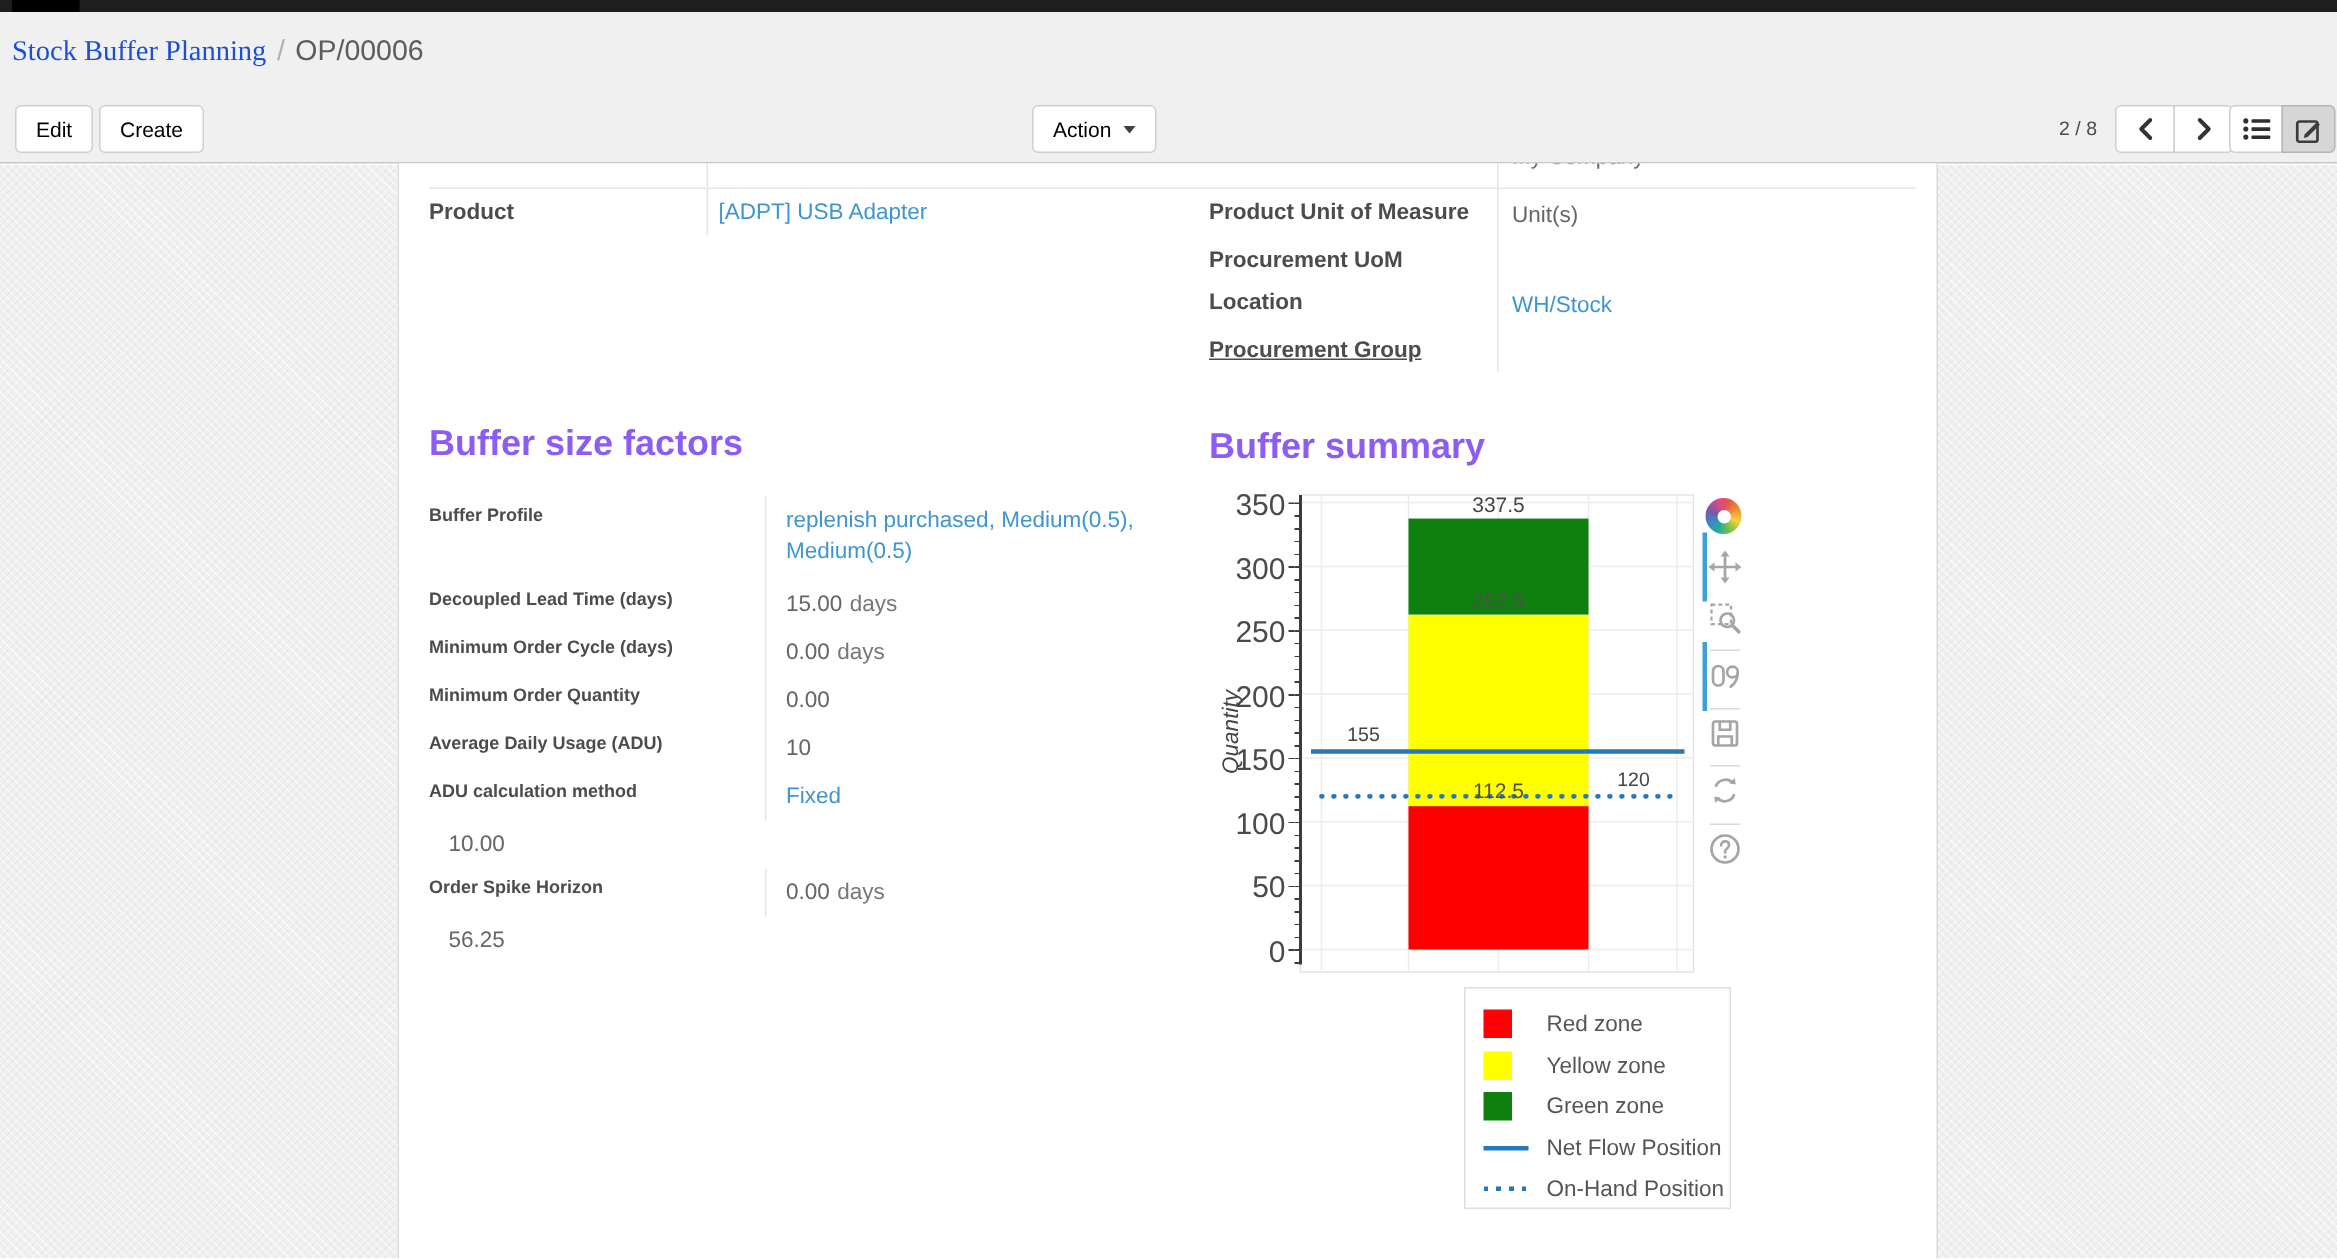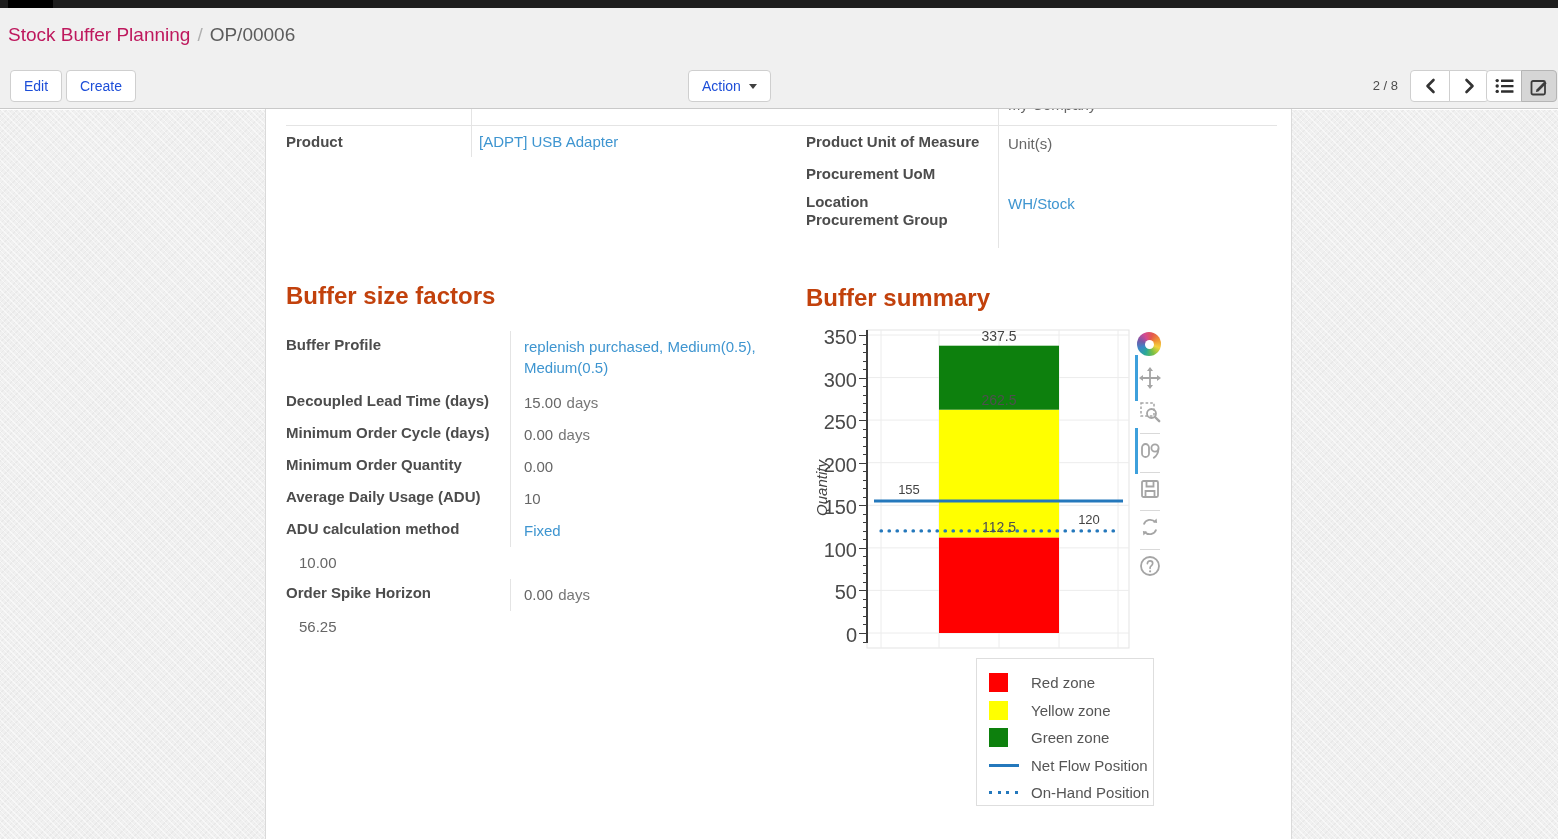--- a/index.html
+++ b/index.html
@@ -7,26 +7,26 @@
   body { font-family:"Liberation Sans", sans-serif; }
   .canvas { position:relative; width:1558px; height:839px; overflow:hidden; background:#fff; }
 
   
   .topbar { position:absolute; left:0; top:0; width:100%; height:8px; background:#1e1e1e; }
   .topbar-seg { position:absolute; left:8px; top:0; width:45px; height:8px; background:#000; }
 
   
   .control-panel { position:absolute; left:0; top:8px; width:100%; height:101px; background:#f0f0f0; border-bottom:1px solid #c9c9c9; }
   .breadcrumb { position:absolute; left:8px; top:14px; font-size:19px; line-height:26px; white-space:nowrap; }
-  .breadcrumb .parent { color:#be185d; text-decoration:none; cursor:pointer; }
+  .breadcrumb .parent { color:#1d4ed8; text-decoration:none; cursor:pointer;font-family:Liberation Serif, serif; }
   .breadcrumb .sep { color:#b0b0b0; margin:0 7px; }
   .breadcrumb .current { color:#5c5c5c; }
 
   .btn { position:absolute; top:62px; height:32px; background:#fff; border:1px solid #cfcfcf; border-radius:4px;
-         font-size:14px; color:#1d4ed8; display:flex; align-items:center; padding:0 13px; cursor:pointer; font-family:inherit; }
+         font-size:14px; color:#000000; display:flex; align-items:center; padding:0 13px; cursor:pointer; font-family:inherit; }
   .btn-edit { left:10px; }
   .btn-create { left:66px; }
   .btn-action { left:688px; gap:8px; }
   .caret { width:0; height:0; border-left:4.5px solid transparent; border-right:4.5px solid transparent; border-top:5px solid #404040; }
 
   .pager { position:absolute; top:62px; left:1330px; width:68px; height:32px; line-height:32px; text-align:right;
            font-size:13px; color:#4c4c4c; }
   .nav-group { position:absolute; top:62px; left:1410px; display:flex; }
   .nav-btn { width:40px; height:32px; background:#fff; border:1px solid #cfcfcf; display:flex; align-items:center; justify-content:center; cursor:pointer; }
   .nav-btn.prev { border-radius:4px 0 0 4px; }
@@ -52,27 +52,27 @@
   .row-clip .vl2 { position:absolute; left:712px; top:0; bottom:0; border-left:1px solid #e4e4e4; }
   .row-clip .clipped-text { position:absolute; left:722px; top:-13px; font-size:15px; color:#666; white-space:nowrap; }
 
   .field-label { position:absolute; font-size:15px; font-weight:bold; color:#4c4c4c; white-space:nowrap; }
   .field-value { position:absolute; font-size:15px; color:#666; white-space:nowrap; }
   a.link { color:#3e95d0; text-decoration:none; cursor:pointer; }
 
   .vline-product { position:absolute; left:225px; top:17px; height:31px; border-left:1px solid #e4e4e4; }
   .vline-right   { position:absolute; left:752px; top:17px; height:122px; border-left:1px solid #e4e4e4; }
 
-  .section-title { position:absolute; font-size:24px; font-weight:bold; color:#c2410c; white-space:nowrap; }
+  .section-title { position:absolute; font-size:24px; font-weight:bold; color:#8b5cf6; white-space:nowrap; }
 
   
   .factors { position:absolute; left:20px; top:222px; width:510px; }
   .frow { display:flex; min-height:32px; }
   .frow.tall { min-height:56px; }
-  .flabel { width:225px; border-right:1px solid #e4e4e4; font-size:15px; font-weight:bold; color:#4c4c4c; padding-top:5px; }
+  .flabel { width:225px; border-right:1px solid #e4e4e4; font-size:12px; font-weight:bold; color:#4c4c4c; padding-top:5px; }
   .fvalue { width:265px; padding:5px 0 0 13px; font-size:15px; color:#666; line-height:21px; }
   .suffix { color:#777; margin-left:5px; }
 
   
   .chart { position:absolute; left:535px; top:216px; width:380px; height:340px; }
   .chart svg.plot { position:absolute; left:0; top:0; }
   .ytick { position:absolute; left:4px; width:52px; text-align:right; font-size:20px; color:#4a4a4a; }
   .ticks-minor { position:absolute; left:62px; top:10px; width:4px; height:308px;
                  background:repeating-linear-gradient(to bottom, #3d3d3d 0 1px, transparent 1px 8.514px); }
   .ticks-major { position:absolute; left:58px; top:10px; width:4px; height:300px;
@@ -168,21 +168,21 @@
       <span class="field-label" style="left:20px; top:24px;">Product</span>
       <span class="vline-product" style="left:205px;"></span>
       <a class="field-value link" style="left:213px; top:24px;">[ADPT] USB Adapter</a>
 
       <span class="field-label" style="left:540px; top:24px;">Product Unit of Measure</span>
       <span class="field-value" style="left:742px; top:26px;">Unit(s)</span>
       <span class="field-label" style="left:540px; top:56px;">Procurement UoM</span>
       <span class="field-value" style="left:742px; top:58px;"></span>
       <span class="field-label" style="left:540px; top:84px;">Location</span>
       <a class="field-value link" style="left:742px; top:86px;">WH/Stock</a>
-      <span class="field-label" style="left:540px; top:102px;">Procurement Group</span>
+      <span class="field-label" style="left:540px; top:116px;text-decoration:underline;">Procurement Group</span>
       <span class="field-value" style="left:742px; top:118px;"></span>
       <span class="vline-right" style="left:732px;"></span>
 
       <div class="section-title" style="left:20px; top:173px;">Buffer size factors</div>
       <div class="section-title" style="left:540px; top:175px;">Buffer summary</div>
 
       <div class="factors">
         <div class="frow tall">
           <div class="flabel">Buffer Profile</div>
           <div class="fvalue"><a class="link">replenish purchased, Medium(0.5), Medium(0.5)</a></div>

